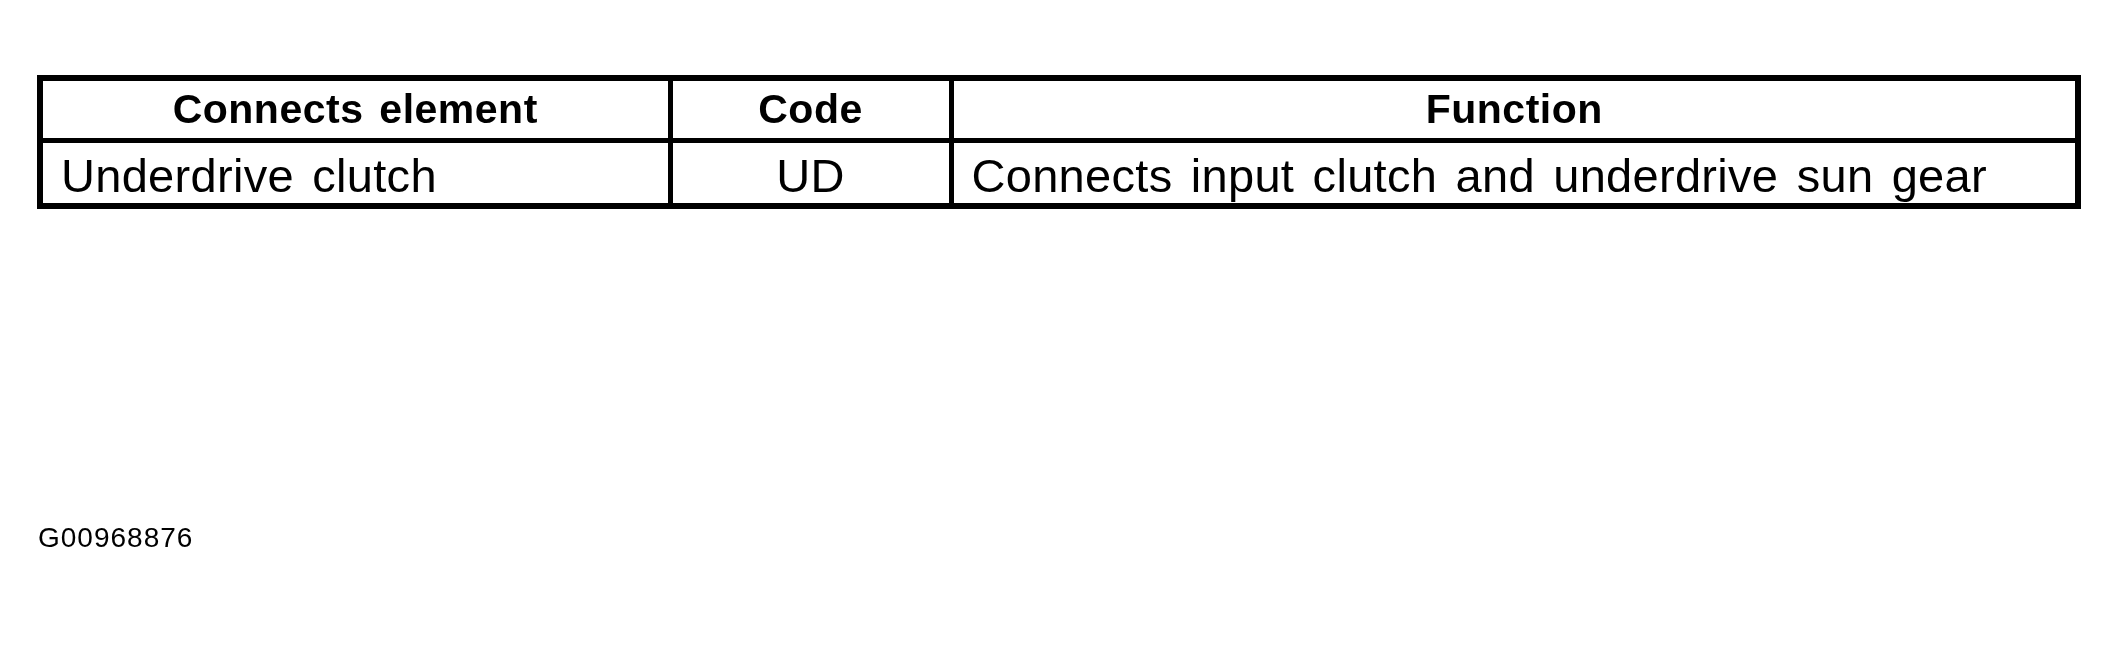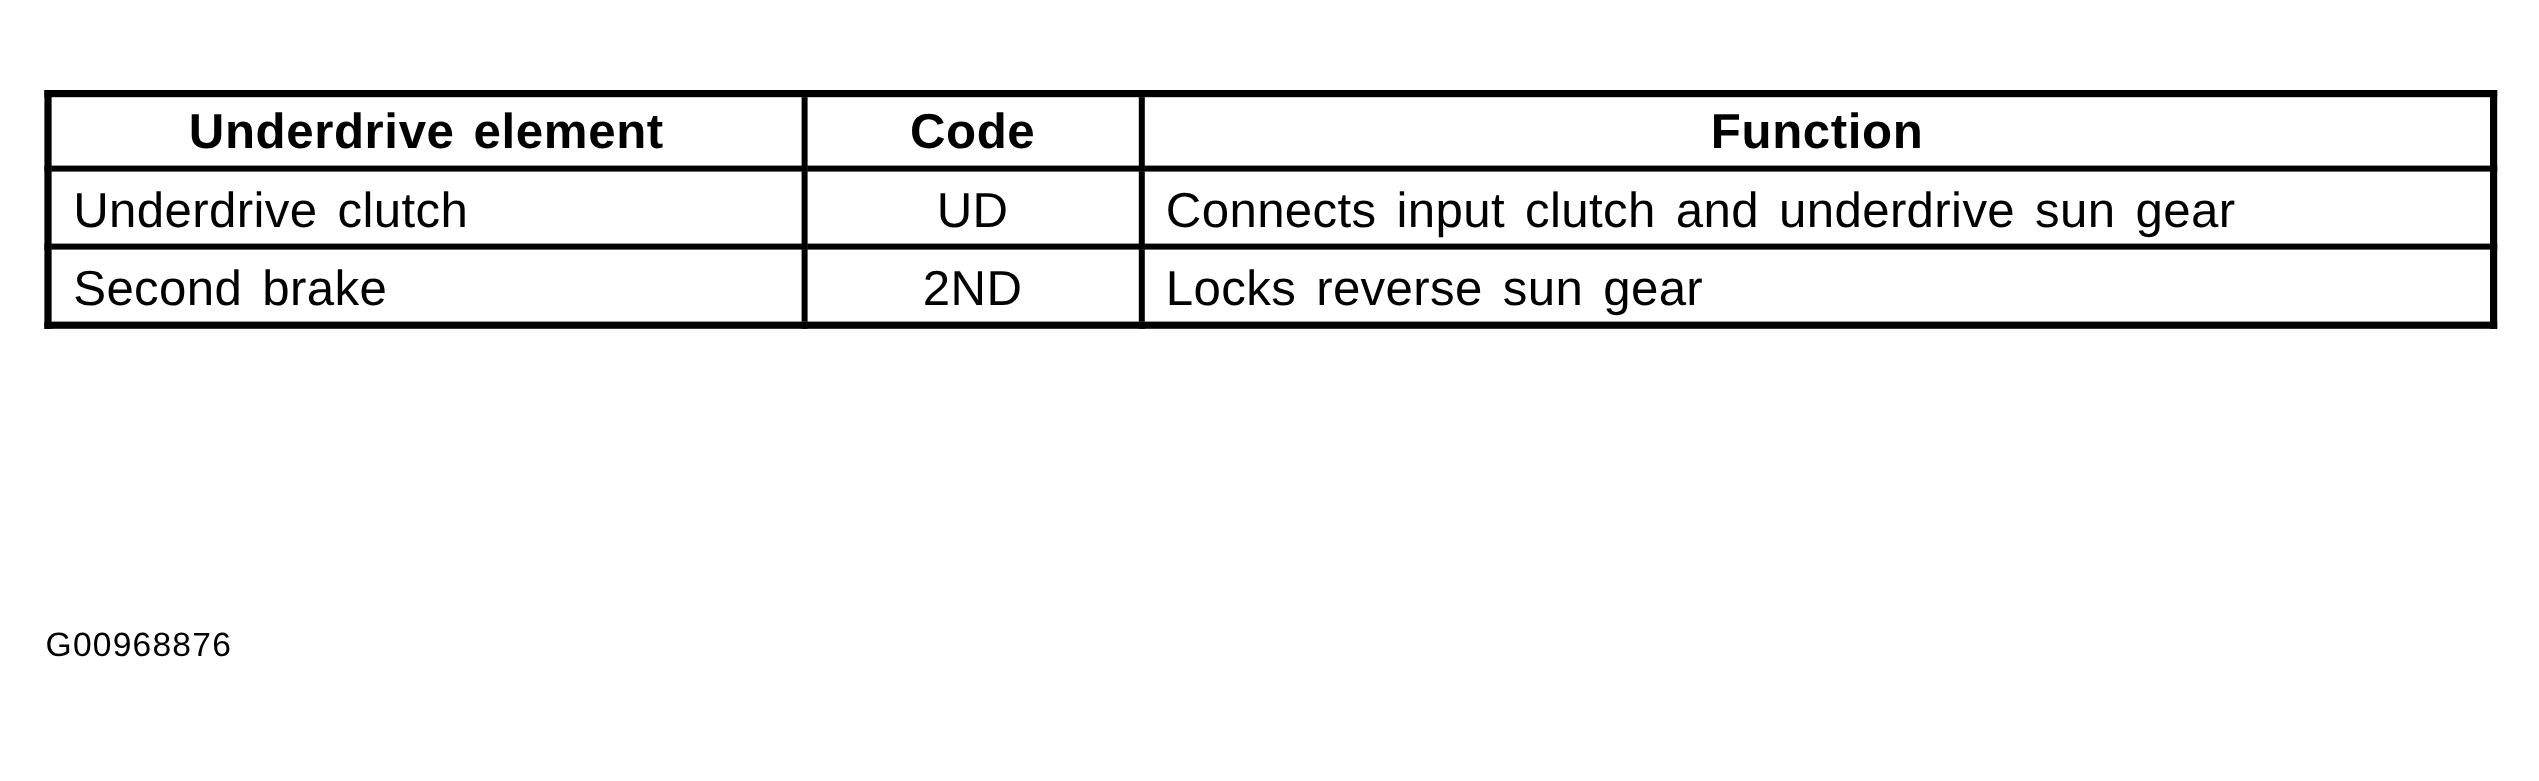--- a/index.html
+++ b/index.html
@@ -37,21 +37,21 @@
   tbody tr.row-tall { height: 112px; }
   th {
     font-size: 41px;
     font-weight: bold;
     text-align: center;
     vertical-align: middle;
     letter-spacing: 0.5px;
     word-spacing: 4px;
   }
   td {
-    font-size: 41px;
+    font-size: 47px;
     line-height: 55px;
     vertical-align: top;
     padding: 5px 12px 0 18px;
     word-spacing: 5px;
     letter-spacing: 0.3px;
   }
   td.cell-code {
     text-align: center;
     padding-left: 0;
     padding-right: 0;
@@ -76,32 +76,27 @@
 <body>
 
 <table class="op-table">
   <colgroup>
     <col class="c1">
     <col class="c2">
     <col class="c3">
   </colgroup>
   <thead>
     <tr>
-      <th>Underdrive element</th>
+      <th>Connects element</th>
       <th>Code</th>
       <th>Function</th>
     </tr>
   </thead>
   <tbody>
     <tr>
       <td class="cell-element">Underdrive clutch</td>
       <td class="cell-code">UD</td>
       <td class="cell-function">Connects input clutch and underdrive sun gear</td>
     </tr>
-    <tr>
-      <td class="cell-element">Second brake</td>
-      <td class="cell-code">2ND</td>
-      <td class="cell-function">Locks reverse sun gear</td>
-    </tr>
   </tbody>
 </table>
 
 <div class="figure-caption">G00968876</div>
 
 </body></html>

